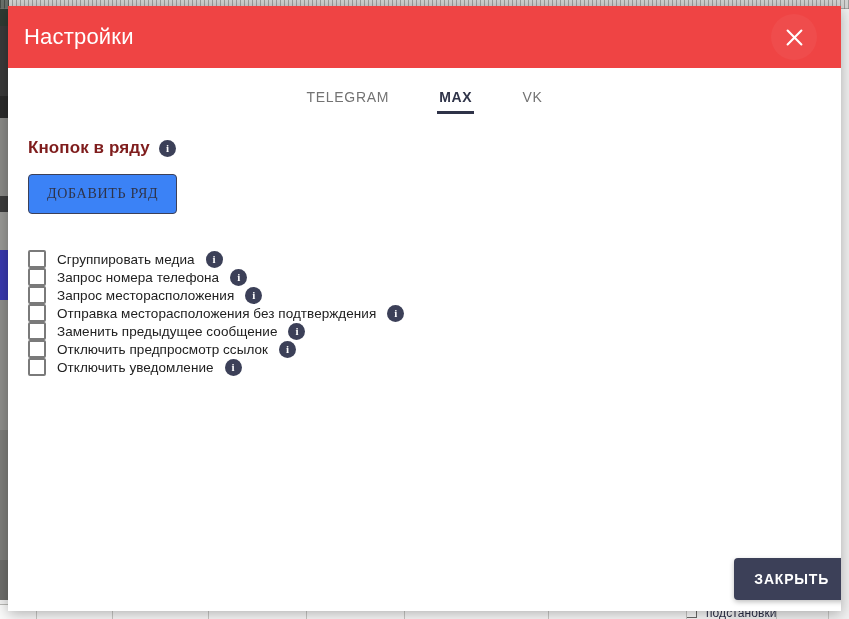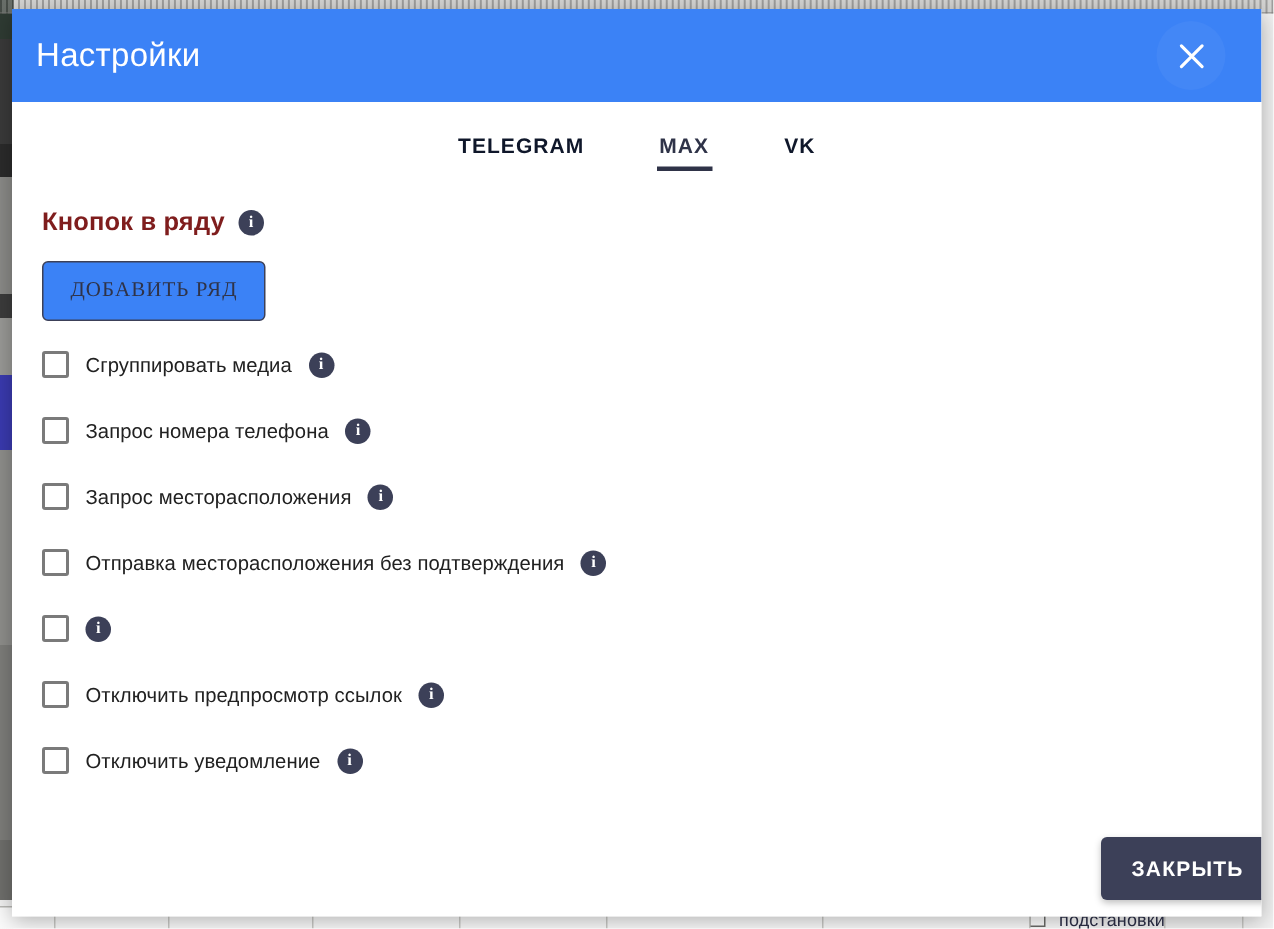--- a/index.html
+++ b/index.html
@@ -93,21 +93,21 @@
     z-index: 5;
     display: flex;
     flex-direction: column;
     overflow: hidden;
   }
 
   
   .modal-header {
     flex: 0 0 auto;
     height: 62px;
-    background: #3b82f6;
+    background: #ef4444;
     display: flex;
     align-items: center;
     justify-content: space-between;
     padding: 0 18px 0 16px;
     box-sizing: border-box;
   }
   .modal-title {
     color: #ffffff;
     font-size: 22px;
     font-weight: 400;
@@ -142,23 +142,23 @@
     display: flex;
     justify-content: center;
     align-items: flex-end;
     gap: 46px;
     padding-top: 16px;
     height: 46px;
     box-sizing: border-box;
   }
   .tab {
     font-size: 14px;
-    font-weight: 700;
+    font-weight: 400;
     letter-spacing: .7px;
-    color: #0f172a;
+    color: #737373;
     background: none;
     border: none;
     padding: 0 2px 9px 2px;
     cursor: pointer;
     position: relative;
     font-family: "Liberation Sans", sans-serif;
   }
   .tab.active {
     color: #2f3348;
     font-weight: 700;
@@ -220,24 +220,23 @@
     font-weight: 500;
     letter-spacing: .7px;
     padding: 12px 18px;
     cursor: pointer;
     font-family: Liberation Serif, serif;
     line-height: 1;
   }
 
   
   .checkbox-list {
-    margin-top: 20px;
+    margin-top: 36px;
     display: flex;
     flex-direction: column;
-    gap: 26px;
   }
   .checkbox-row {
     display: flex;
     align-items: center;
     gap: 11px;
     cursor: pointer;
     width: max-content;
   }
   .checkbox-box {
     width: 18px;
@@ -346,20 +345,21 @@
         </label>
 
         <label class="checkbox-row">
           <span class="checkbox-box"></span>
           <span class="checkbox-label">Отправка месторасположения без подтверждения</span>
           <span class="info-icon">i</span>
         </label>
 
         <label class="checkbox-row">
           <span class="checkbox-box"></span>
+          <span class="checkbox-label">Заменить предыдущее сообщение</span>
           <span class="info-icon">i</span>
         </label>
 
         <label class="checkbox-row">
           <span class="checkbox-box"></span>
           <span class="checkbox-label">Отключить предпросмотр ссылок</span>
           <span class="info-icon">i</span>
         </label>
 
         <label class="checkbox-row">

